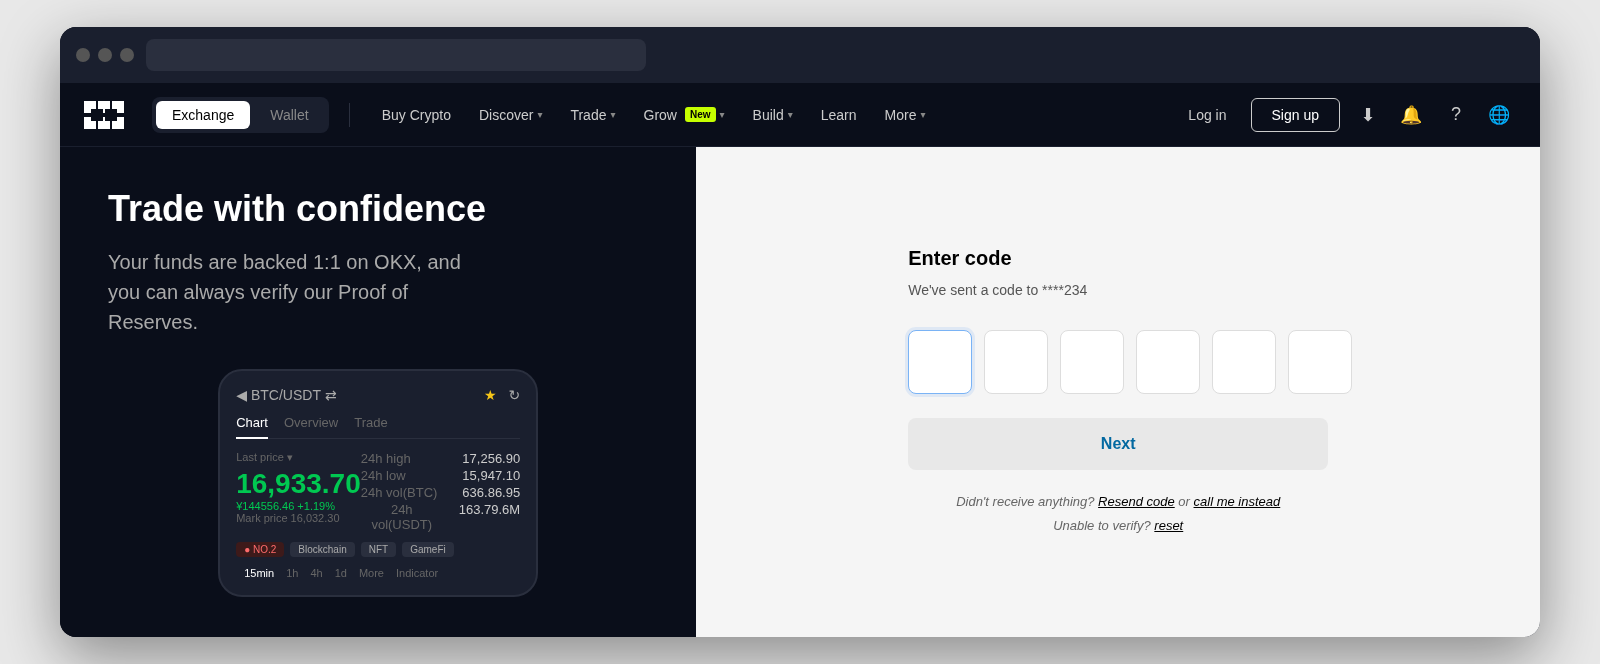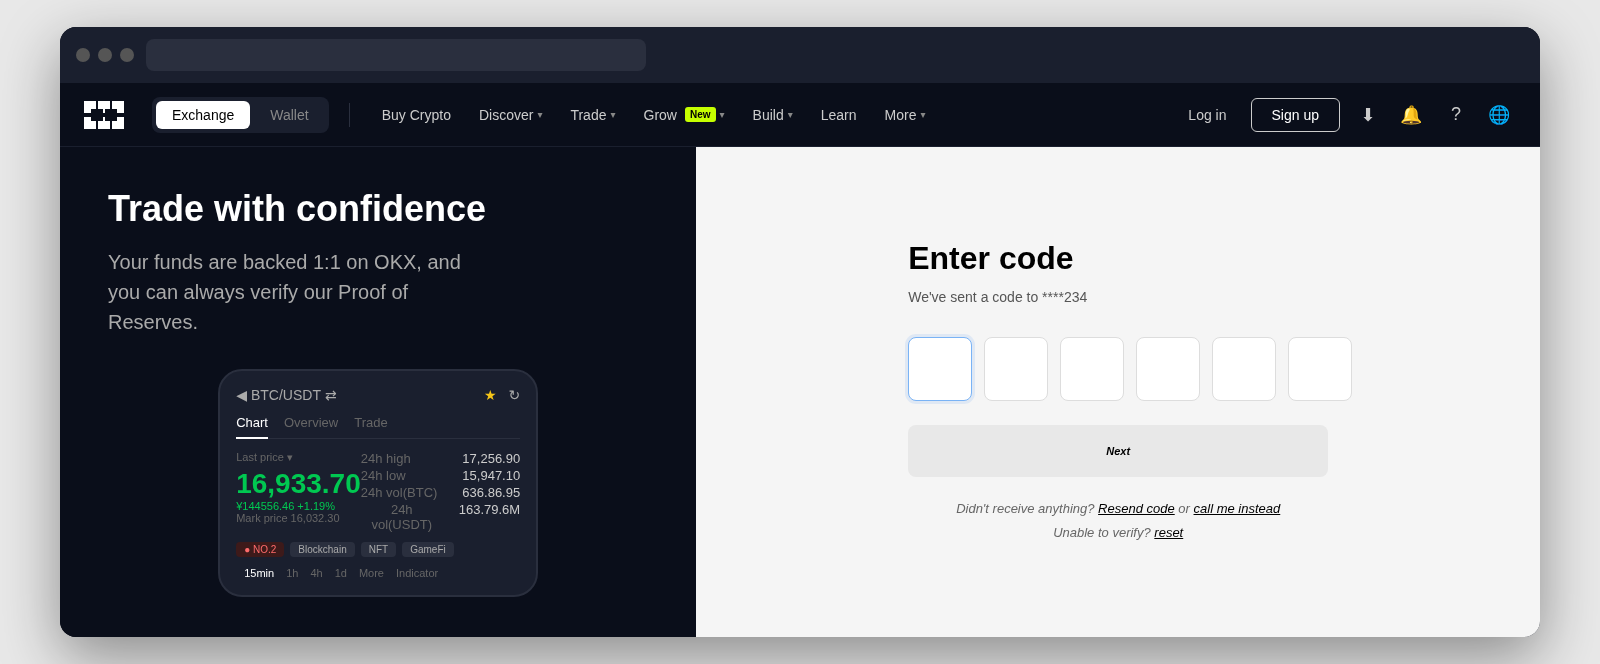--- a/index.html
+++ b/index.html
@@ -349,21 +349,21 @@
       justify-content: center;
       padding: 40px;
     }
 
     .form-container {
       width: 100%;
       max-width: 420px;
     }
 
     .form-title {
-      font-size: 32px;
+      font-size: 20px;
       font-weight: 700;
       color: #000;
       margin-bottom: 12px;
     }
 
     .form-subtitle {
       font-size: 14px;
       color: #555;
       margin-bottom: 32px;
     }
@@ -390,26 +390,25 @@
       border-color: #7ab3f5;
       box-shadow: 0 0 0 3px rgba(100, 160, 240, 0.15);
     }
 
     .btn-next {
       width: 100%;
       height: 52px;
       background: #e8e8e8;
       border: none;
       border-radius: 8px;
-      font-size: 11px;
+      font-size: 16px;
       font-weight: 600;
-      color: #000000;
+      color: #0369a1;
       cursor: pointer;
       margin-bottom: 20px;
-      font-style: italic;
     }
 
     .form-footer {
       text-align: center;
       font-size: 13px;
       color: #666;
       line-height: 1.8;
       font-style: italic;
     }
 

